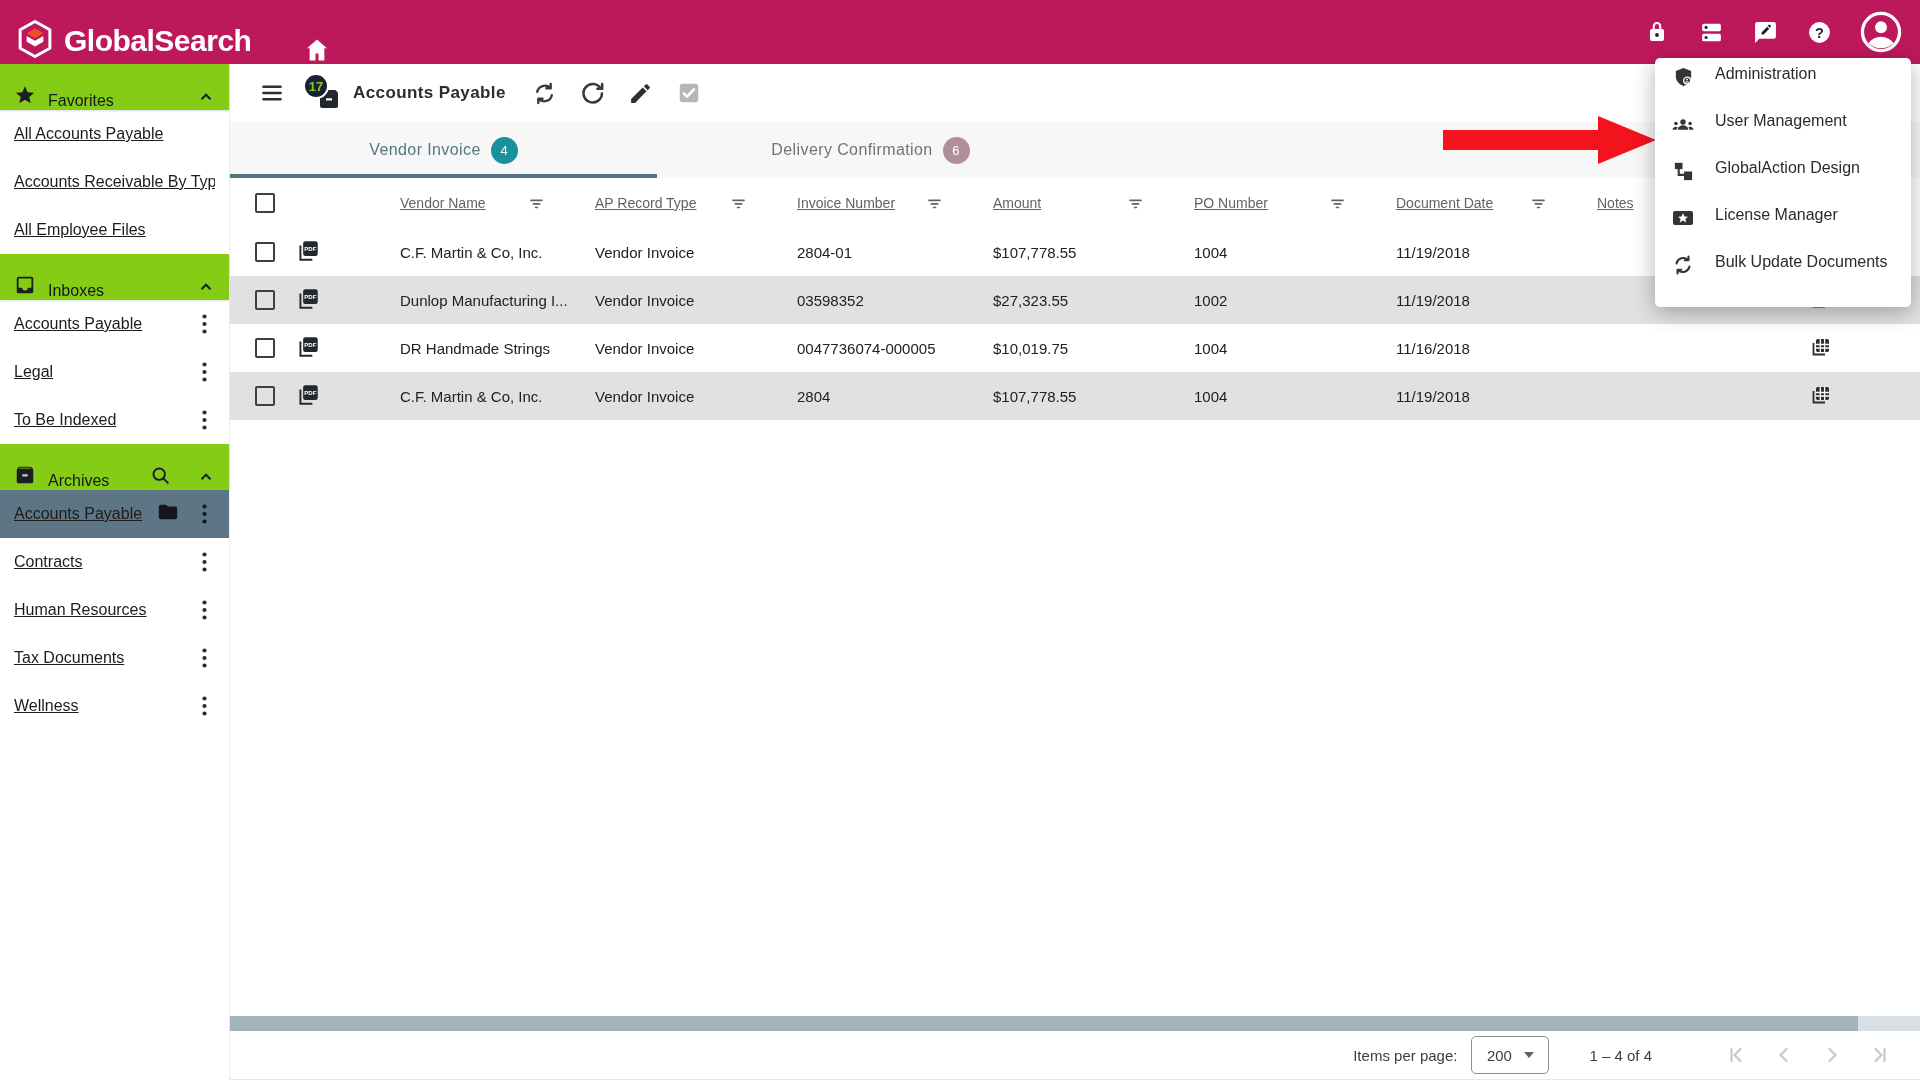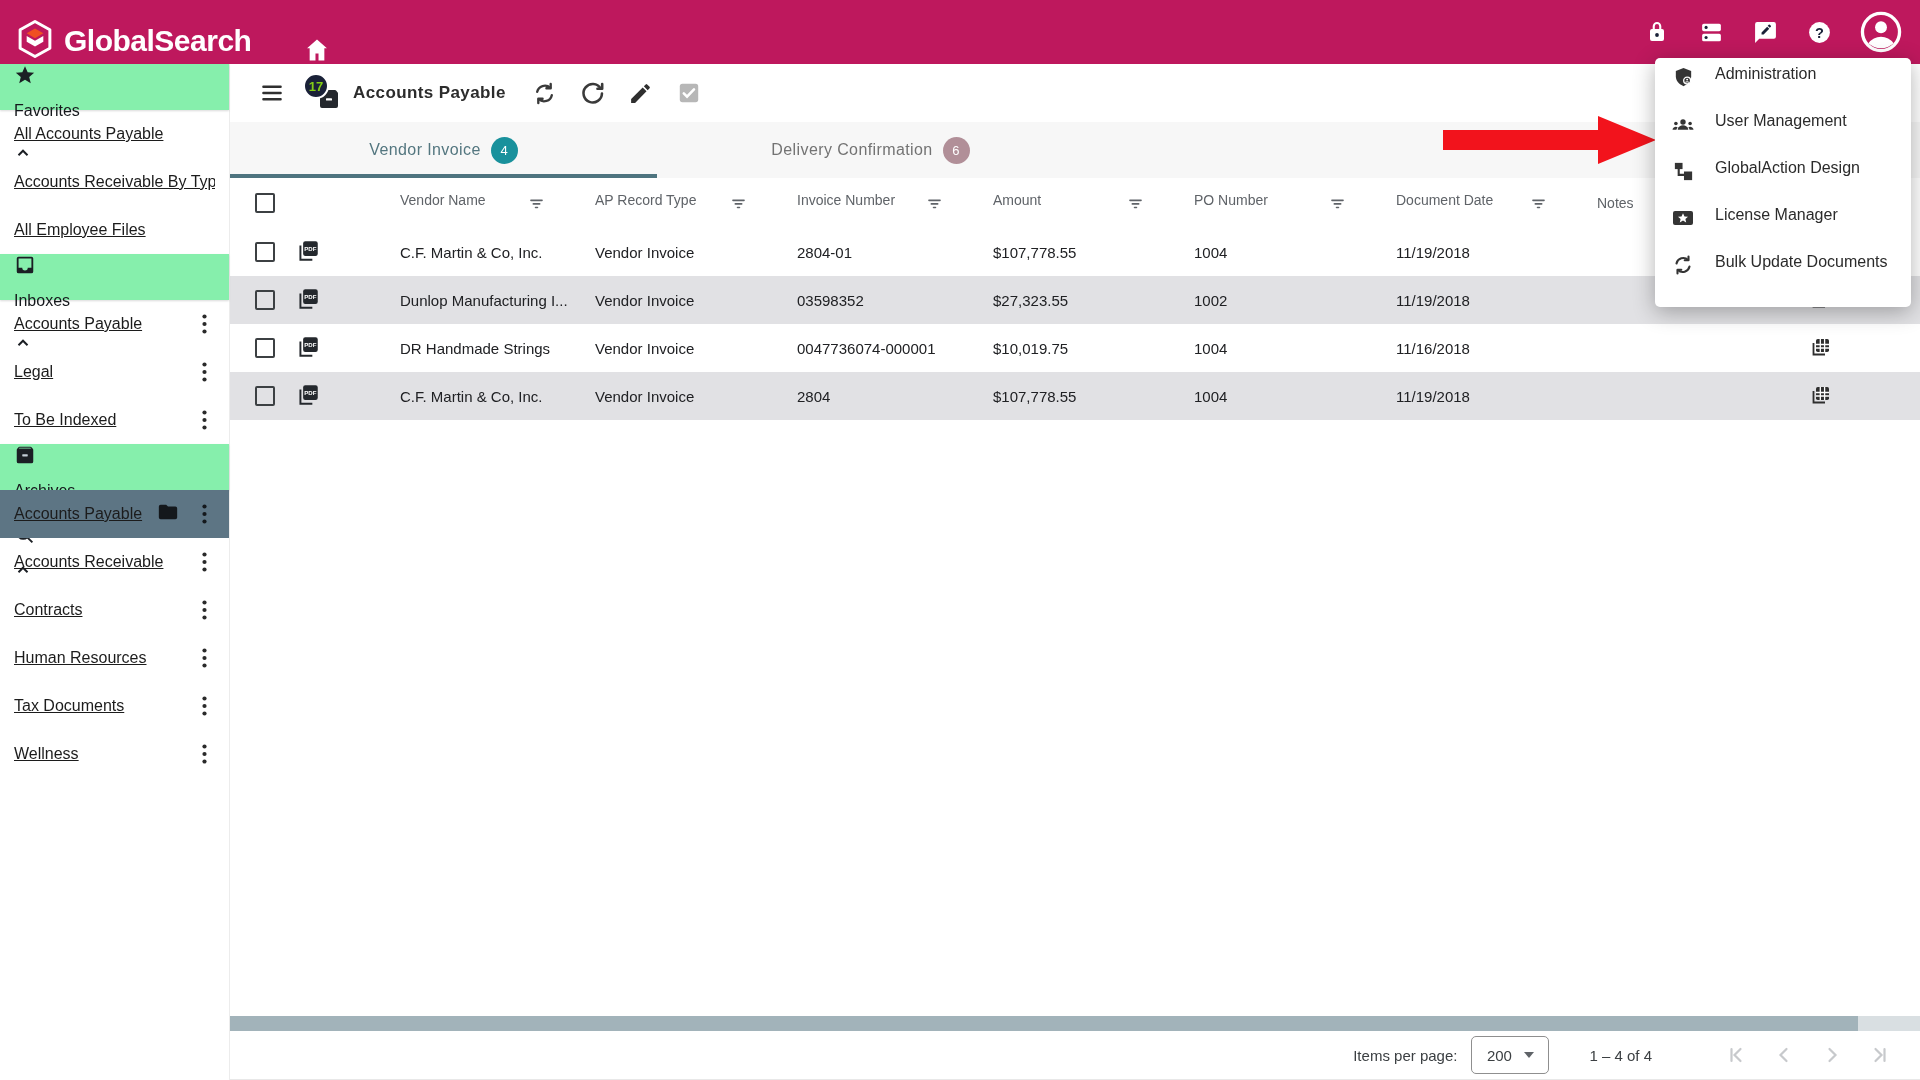--- a/index.html
+++ b/index.html
@@ -10,21 +10,21 @@
   
   .topbar { position:absolute; left:0; top:0; width:1920px; height:64px; background:#be185d; display:flex; align-items:flex-end; z-index:40; }
   .brand { display:flex; align-items:center; gap:8px; margin-left:14px; }
   .brand-text { color:#fff; font-size:30px; font-weight:bold; letter-spacing:-0.5px; }
   .topbar-home { margin-left:52px; display:flex; align-items:center; cursor:pointer; }
   .topbar-right { position:absolute; right:18px; top:0; height:64px; display:flex; align-items:center; gap:28px; }
   .tb-icon { width:26px; height:26px; display:flex; align-items:center; justify-content:center; cursor:pointer; }
 
   
   .sidebar { position:absolute; left:0; top:64px; width:230px; height:1016px; background:#fff; border-right:1px solid #ececec; z-index:10; }
-  .side-header { height:46px; background:#86efac; display:flex; align-items:flex-start; padding:0 14px; gap:12px; box-shadow:0 1px 2px rgba(0,0,0,0.15); position:relative; cursor:pointer;flex-direction:column; }
+  .side-header { height:46px; background:#84cc16; display:flex; align-items:flex-end; padding:0 14px; gap:12px; box-shadow:0 1px 2px rgba(0,0,0,0.15); position:relative; cursor:pointer; }
   .side-header .sh-label { font-size:16px; color:#15181c; flex:0 0 auto; }
   .side-header .sh-spacer { flex:1; }
   .side-item { height:48px; display:flex; align-items:center; padding:0 14px; font-size:16px; color:#1c1c1c; cursor:pointer; position:relative; }
   .side-item .si-label { flex:1; white-space:nowrap; overflow:hidden;text-decoration:underline; }
   .side-item.selected { background:#5d7584; }
   .kebab { width:22px; height:26px; display:flex; align-items:center; justify-content:center; cursor:pointer; }
   .kebab svg { display:block; }
 
   
   .main { position:absolute; left:230px; top:64px; width:1690px; height:1016px; background:#fff; }
@@ -51,21 +51,21 @@
   .col-pdf { width:105px; display:flex; align-items:center; }
   .col-vendor { width:195px; }
   .col-type { width:202px; }
   .col-invoice { width:196px; }
   .col-amount { width:201px; }
   .col-po { width:202px; }
   .col-date { width:201px; }
   .col-notes { flex:1; display:flex; align-items:center; }
 
   .thead { height:50px; padding-left:25px; background:#fff; }
-  .th { display:flex; align-items:flex-start; justify-content:space-between; padding-right:48px; font-size:14px; color:#5f6368; }
+  .th { display:flex; align-items:center; justify-content:space-between; padding-right:48px; font-size:14px; color:#5f6368;text-decoration:underline; }
   .th .th-label { white-space:nowrap; }
   .filter-btn { width:22px; height:22px; display:flex; align-items:center; justify-content:center; cursor:pointer; }
 
   .trow { height:48px; padding-left:25px; font-size:15px; color:#202124; background:#fff; cursor:pointer;justify-content:center; }
   .trow.alt { background:#e1e1e4; }
   .cellnote-icon { margin-left:212px; cursor:pointer; }
 
   .checkbox { width:20px; height:20px; border:2px solid #3c4043; border-radius:2px; background:transparent; cursor:pointer; }
 
   
@@ -245,30 +245,20 @@
       </span>
       <span class="kebab">
           <svg width="5" height="20" viewBox="0 0 5 20" fill="#14181c">
             <circle cx="2.5" cy="2.5" r="2.1"></circle>
             <circle cx="2.5" cy="10" r="2.1"></circle>
             <circle cx="2.5" cy="17.5" r="2.1"></circle>
           </svg>
         </span>
     </div>
     <div class="side-item">
-      <span class="si-label">Accounts Receivable</span>
-      <span class="kebab">
-          <svg width="5" height="20" viewBox="0 0 5 20" fill="#2a2a2a">
-            <circle cx="2.5" cy="2.5" r="2.1"></circle>
-            <circle cx="2.5" cy="10" r="2.1"></circle>
-            <circle cx="2.5" cy="17.5" r="2.1"></circle>
-          </svg>
-        </span>
-    </div>
-    <div class="side-item">
       <span class="si-label">Contracts</span>
       <span class="kebab">
           <svg width="5" height="20" viewBox="0 0 5 20" fill="#2a2a2a">
             <circle cx="2.5" cy="2.5" r="2.1"></circle>
             <circle cx="2.5" cy="10" r="2.1"></circle>
             <circle cx="2.5" cy="17.5" r="2.1"></circle>
           </svg>
         </span>
     </div>
     <div class="side-item">
@@ -499,21 +489,21 @@
           <span>
         <svg width="26" height="26" viewBox="0 0 24 24">
               <path d="M5 7v13h11" fill="none" stroke="#24282d" stroke-width="1.8"></path>
               <rect x="7.5" y="3" width="13.5" height="13.5" rx="2" fill="#24282d"></rect>
               <text x="14.2" y="12.4" text-anchor="middle" font-size="5.6" font-weight="bold" fill="#ffffff" font-family="Liberation Sans, sans-serif">PDF</text>
             </svg>
       </span>
         </div>
       <div class="col-vendor">DR Handmade Strings</div>
       <div class="col-type">Vendor Invoice</div>
-      <div class="col-invoice">0047736074-000001</div>
+      <div class="col-invoice">0047736074-000005</div>
       <div class="col-amount">$10,019.75</div>
       <div class="col-po">1004</div>
       <div class="col-date">11/16/2018</div>
       <div class="col-notes">
           <span class="cellnote-icon">
         <svg width="24" height="24" viewBox="0 0 24 24">
               <path d="M4.5 8V19.5H16" fill="none" stroke="#2e2e2e" stroke-width="1.8"></path>
               <rect x="7" y="4" width="13" height="13" rx="1.8" fill="#2e2e2e"></rect>
               <path d="M7 9.5h13M7 13h13M11.3 4v13M15.6 4v13" stroke="#ffffff" stroke-width="1.3"></path>
             </svg>

